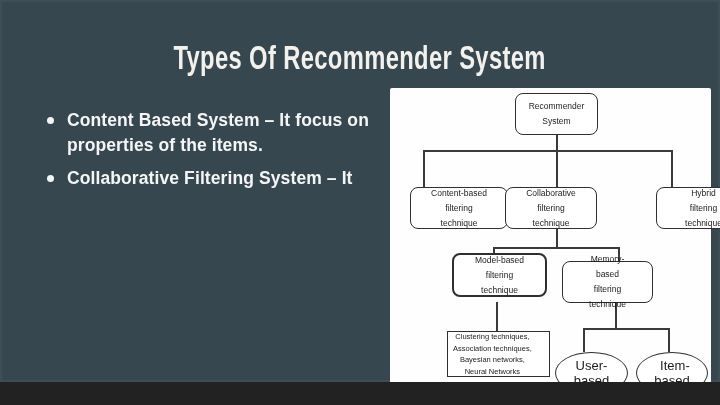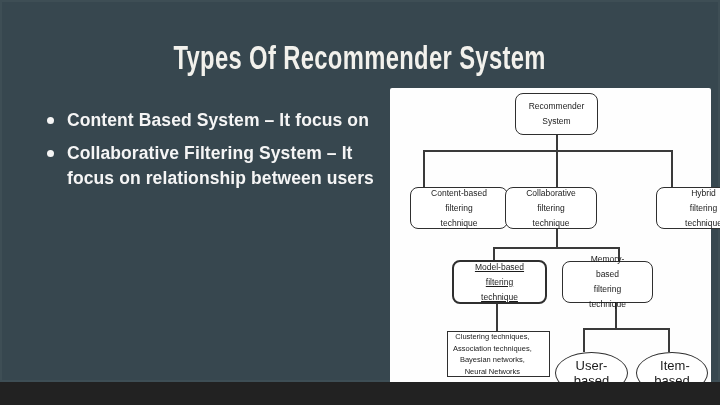--- a/index.html
+++ b/index.html
@@ -40,21 +40,21 @@
     border:1.5px solid #2F2F2F;border-radius:8px;
     display:flex;align-items:center;justify-content:center;
     text-align:center;color:#1b1b1b;
     font-size:8.5px;line-height:15px;white-space:pre-line;
     padding:20px;
   }
   .n-root{left:125px;top:5px;width:83px;height:37px;}
   .n-content{left:20px;top:99px;width:98px;height:35px;}
   .n-collab{left:115px;top:99px;width:92px;height:35px;}
   .n-hybrid{left:218px;top:99px;width:95px;height:35px;margin-left:48px;}
-  .n-model{left:62px;top:172px;width:95px;height:41px;border-width:2px;text-decoration:underline;}
+  .n-model{left:62px;top:165px;width:95px;height:41px;border-width:2px;}
   .n-memory{left:172px;top:173px;width:91px;height:41px;}
   .n-tech{
     left:57px;top:243px;width:103px;height:46px;border-radius:0;
     border-width:1.8px;justify-content:flex-start;text-align:center;
     font-size:7.5px;line-height:11.5px;padding:4px 5px;align-items:center;
   }
   .n-ellipse{border-radius:50%;font-size:13px;}
   .n-user{left:165px;top:264px;width:73px;height:34px;}
   .n-item{left:246px;top:264px;width:72px;height:34px;text-align:right;}
   .conn{position:absolute;background:#3A3A3A;}
@@ -67,27 +67,27 @@
 
   <div class="title-wrap">
     <h1 class="title">Types Of Recommender System</h1>
   </div>
 
   <div class="bullets">
     <div class="bullet-row">
       <span class="dot"></span>
       <div class="lines">
         <div class="line">Content Based System – It focus on</div>
+        <div class="line">properties of the items.</div>
       </div>
     </div>
     <div class="bullet-row">
       <span class="dot"></span>
       <div class="lines">
         <div class="line">Collaborative Filtering System – It</div>
-        <div class="line">focus on relationship between users</div>
       </div>
     </div>
   </div>
 
   <div class="panel">
 
     <div class="conn v" style="left:166px;top:42px;height:20px;"></div>
     <div class="conn h" style="left:33px;top:62px;width:248.5px;"></div>
     <div class="conn v" style="left:33px;top:62px;height:37px;"></div>
     <div class="conn v" style="left:166px;top:62px;height:37px;"></div>

